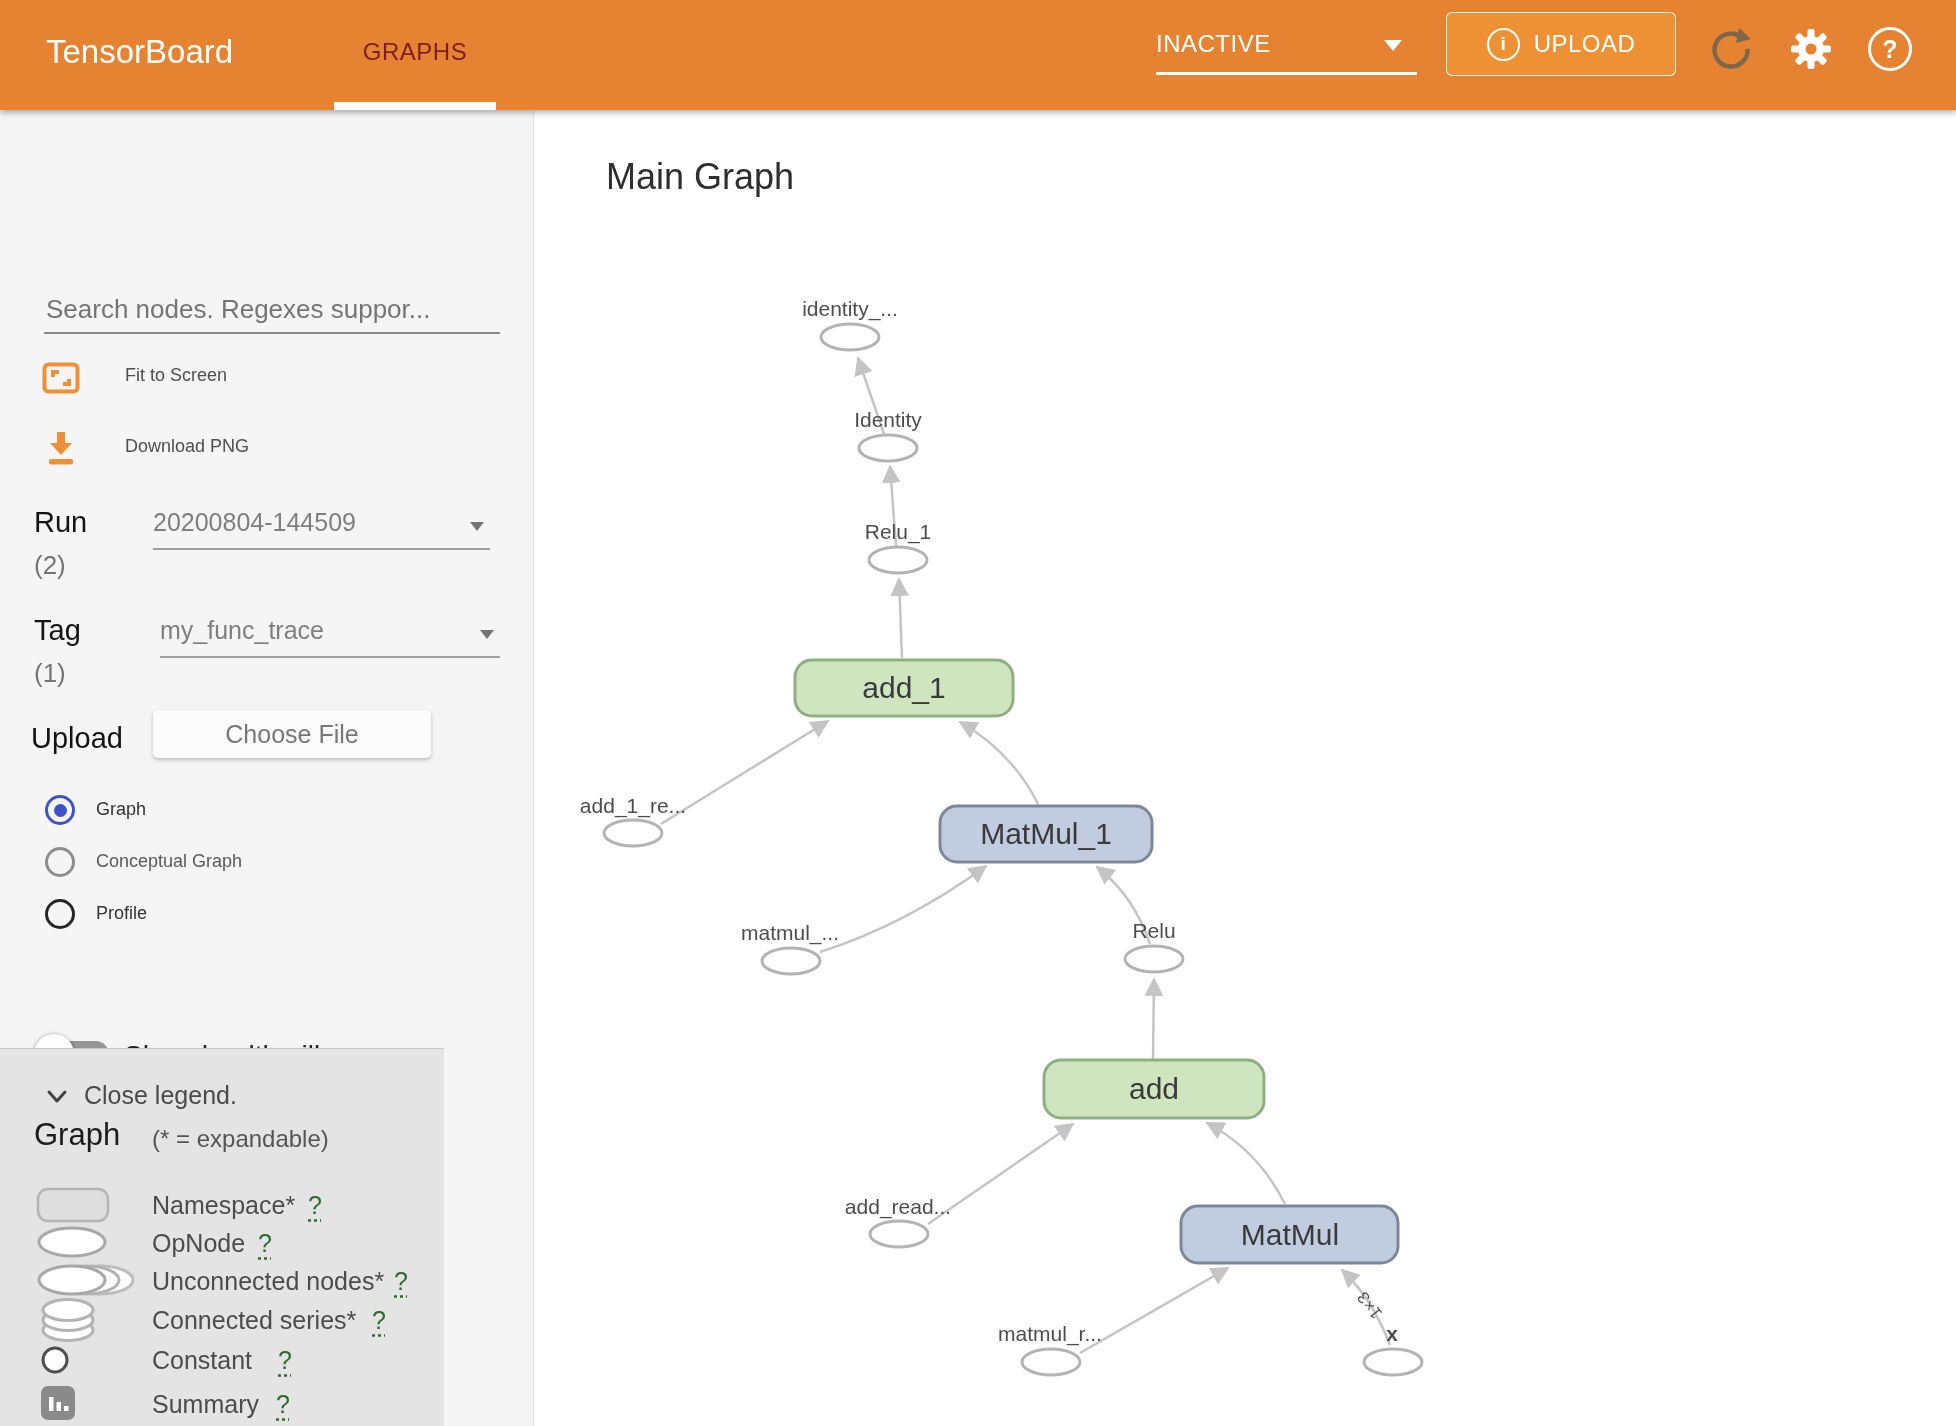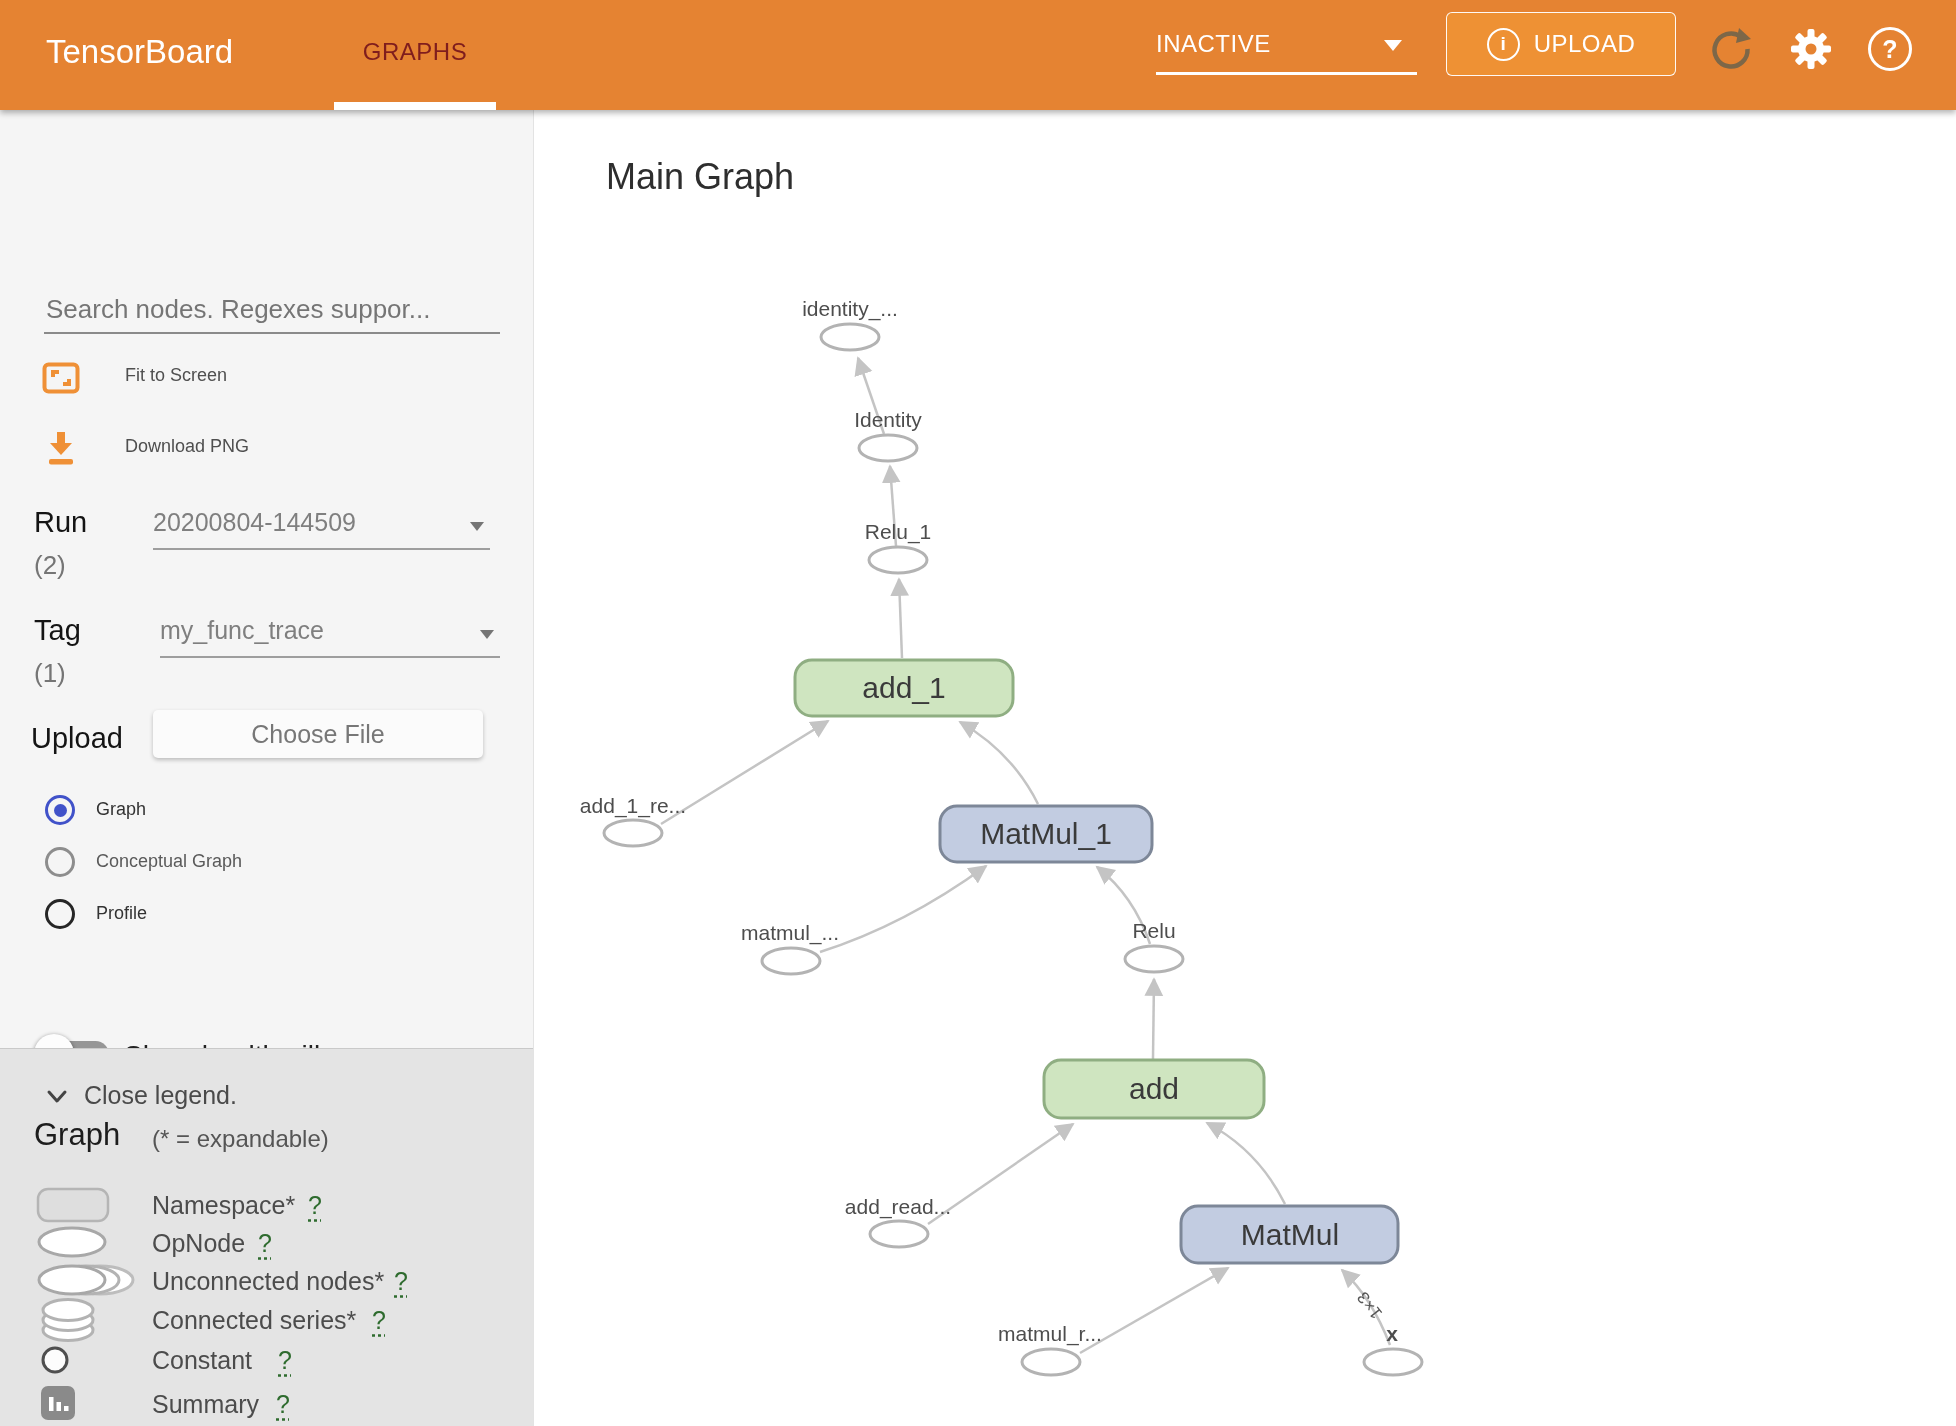--- a/index.html
+++ b/index.html
@@ -29,32 +29,32 @@
   #search{left:44px;top:176px;width:452px;height:44px;background:transparent;border:none;
       border-bottom:2px solid #8a8a8a;outline:none;font-size:26px;color:#444;
       font-family:"Liberation Sans","DejaVu Sans",sans-serif;}
   #search::placeholder{color:#757575;}
   .side-label{color:#4f4f4f;font-size:18px;}
   .strong-label{color:#141414;font-size:29px;}
   .count-label{color:#757575;font-size:26px;}
   .sel-value{color:#7f7f7f;font-size:25px;}
   .sel-underline{height:2px;background:#9e9e9e;}
   .tri-gray{width:0;height:0;border-left:7px solid transparent;border-right:7px solid transparent;border-top:9px solid #757575;}
-  .choose-btn{width:330px;height:48px;background:#fbfbfb;border-radius:5px;box-shadow:0 2px 4px rgba(0,0,0,0.24);
+  .choose-btn{width:278px;height:48px;background:#fbfbfb;border-radius:5px;box-shadow:0 2px 4px rgba(0,0,0,0.24);
       display:flex;align-items:center;justify-content:center;color:#777;font-size:25px;cursor:pointer;}
   .radio-outer{border-radius:50%;box-sizing:border-box;background:transparent;display:flex;align-items:center;justify-content:center;}
   .r30{width:30px;height:30px;border-width:3.5px;border-style:solid;}
   .r26{width:26px;height:26px;border-width:3px;border-style:solid;}
   .radio-dot{border-radius:50%;background:#4152C9;}
   .toggle-track{width:75px;height:27px;border-radius:14px;background:#969696;}
   .toggle-knob{width:40px;height:40px;border-radius:50%;background:#fdfdfd;box-shadow:0 1px 4px rgba(0,0,0,0.45);}
   .toggle-label{color:#222;font-size:28px;}
 
   
-  #legend{left:0;top:1048px;width:533px;height:378px;background:#e4e4e4;border-top:1px solid #c9c9c9;}
+  #legend{left:0;top:1048px;width:444px;height:378px;background:#e4e4e4;border-top:1px solid #c9c9c9;}
   .legend-label{color:#4c4c4c;font-size:25px;}
   .help-link{color:#2e6b2e;text-decoration:underline dotted;text-underline-offset:5px;margin-left:8px;cursor:pointer;}
 
   
   #main-title{color:#2e2e2e;font-size:36px;}
   .nlabel{font-size:21px;fill:#4d4d4d;text-anchor:middle;}
   .boxlabel{font-size:30px;fill:#3a3a3a;text-anchor:middle;}
   .op{fill:#ffffff;stroke:#b3b3b3;stroke-width:3;}
   .edge{fill:none;stroke:#c4c4c4;stroke-width:2.5;}
   .green-node{fill:#CFE5C0;stroke:#8FAE82;stroke-width:3;}

